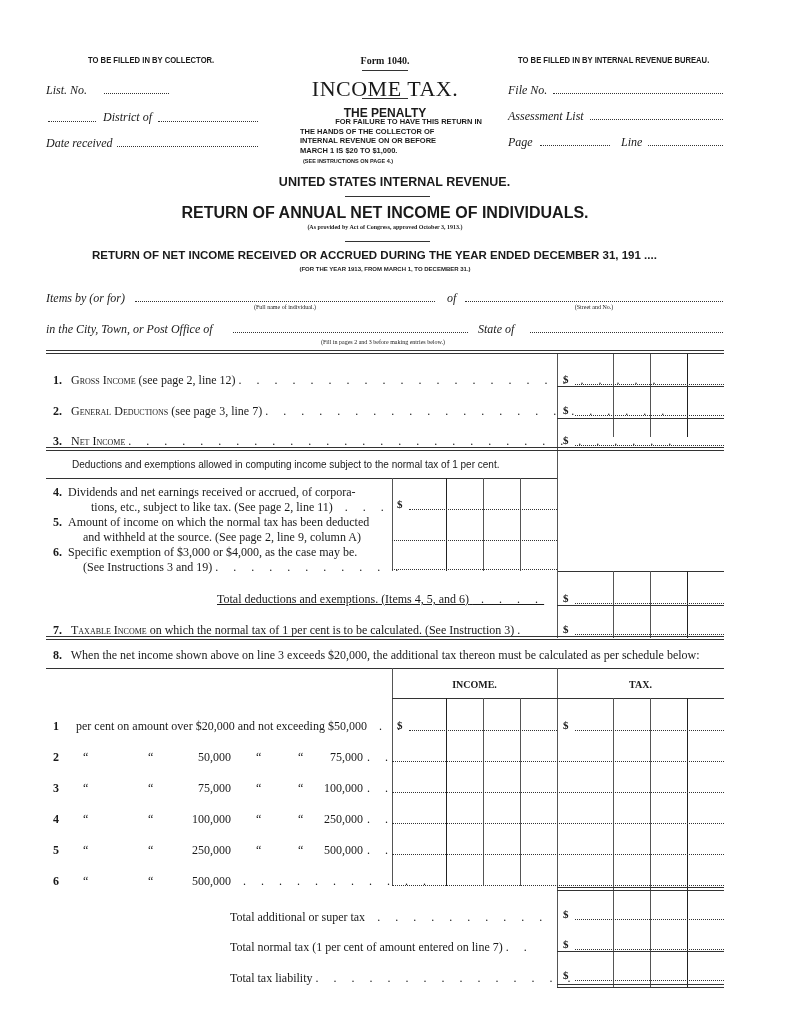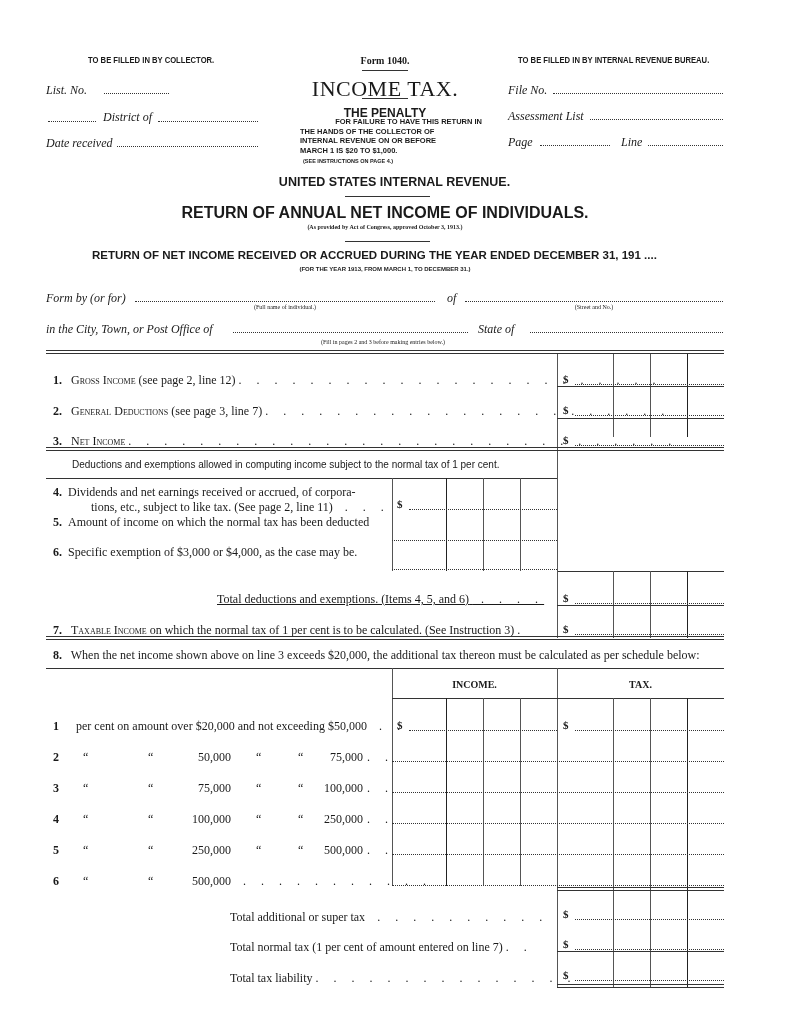--- a/index.html
+++ b/index.html
@@ -62,21 +62,21 @@
 <div class="hline" style="left:345px;top:196px;width:85px;"></div>
 <div class="abs sans bold center" style="left:0;top:204px;width:770px;font-size:16px;">RETURN OF ANNUAL NET INCOME OF INDIVIDUALS.</div>
 <div class="abs serif bold center" style="left:0;top:224px;width:770px;font-size:6px;">(As provided by Act of Congress, approved October 3, 1913.)</div>
 <div class="hline" style="left:345px;top:241px;width:85px;"></div>
 <div class="abs sans bold" style="left:92px;top:249px;font-size:11.5px;white-space:nowrap;text-align:right;">
   <span>RETURN OF NET INCOME RECEIVED OR ACCRUED DURING THE YEAR ENDED DECEMBER 31, 191</span>
   <span>....</span>
 </div>
 <div class="abs sans bold center" style="left:0;top:266px;width:770px;font-size:6px;">(FOR THE YEAR 1913, FROM MARCH 1, TO DECEMBER 31.)</div>
 
-<div class="abs it" style="left:46px;top:291px;font-size:12px;">Form by (or for)</div>
+<div class="abs it" style="left:46px;top:291px;font-size:12px;">Items by (or for)</div>
 <div class="dotfill" style="left:135px;top:301px;width:300px;"></div>
 <div class="abs serif center" style="left:135px;top:304px;width:300px;font-size:6px;">(Full name of individual.)</div>
 <div class="abs it" style="left:447px;top:291px;font-size:12px;">of</div>
 <div class="dotfill" style="left:465px;top:301px;width:258px;"></div>
 <div class="abs serif center" style="left:465px;top:304px;width:258px;font-size:6px;">(Street and No.)</div>
 
 <div class="abs it" style="left:46px;top:322px;font-size:12px;">in the City, Town, or Post Office of</div>
 <div class="dotfill" style="left:233px;top:332px;width:235px;"></div>
 <div class="abs it" style="left:478px;top:322px;font-size:12px;">State of</div>
 <div class="dotfill" style="left:530px;top:332px;width:193px;"></div>
@@ -129,25 +129,27 @@
 
 <div class="abs lbl" style="left:53px;top:485px;line-height:15px;">
   <div><span class="bold">4.</span>&nbsp;&nbsp;<span>Dividends and net earnings received or accrued, of corpora-</span></div>
   <div style="padding-left:38px;"><span>tions, etc., subject to like tax. (See page 2, line 11)</span> <span class="leaders">&nbsp;. . .</span></div>
 </div>
 <div class="abs dollar" style="left:397px;top:498px;">$</div>
 <div class="dotfill" style="left:409px;top:509px;width:148px;"></div>
 
 <div class="abs lbl" style="left:53px;top:515px;line-height:15px;">
   <div><span class="bold">5.</span>&nbsp;&nbsp;<span>Amount of income on which the normal tax has been deducted</span></div>
+  <div style="padding-left:30px;"><span>and withheld at the source. (See page 2, line 9, column A)</span></div>
 </div>
 <div class="dotfill" style="left:392px;top:540px;width:165px;"></div>
 
 <div class="abs lbl" style="left:53px;top:545px;line-height:15px;">
   <div><span class="bold">6.</span>&nbsp;&nbsp;<span>Specific exemption of $3,000 or $4,000, as the case may be.</span></div>
+  <div style="padding-left:30px;"><span>(See Instructions 3 and 19)</span> <span class="leaders">. . . . . . . . . . .</span></div>
 </div>
 <div class="dotfill" style="left:392px;top:569px;width:165px;"></div>
 <div class="hline" style="left:557px;top:571px;width:167px;"></div>
 
 <div class="vline" style="left:557px;top:571px;height:67px;"></div>
 <div class="vline" style="left:613px;top:571px;height:67px;"></div>
 <div class="vline" style="left:650px;top:571px;height:67px;"></div>
 <div class="vline" style="left:687px;top:571px;height:67px;border-color:#222;"></div>
 
 <div class="abs lbl" style="left:217px;top:592px;text-decoration:underline;">

